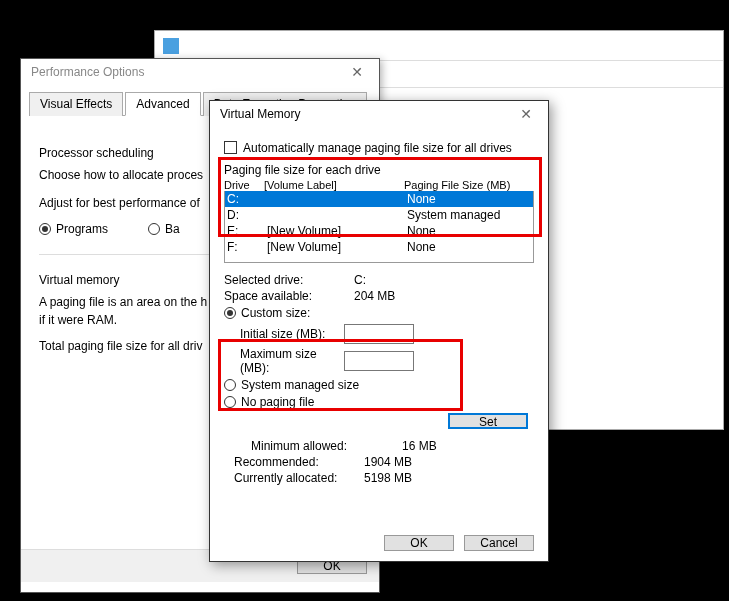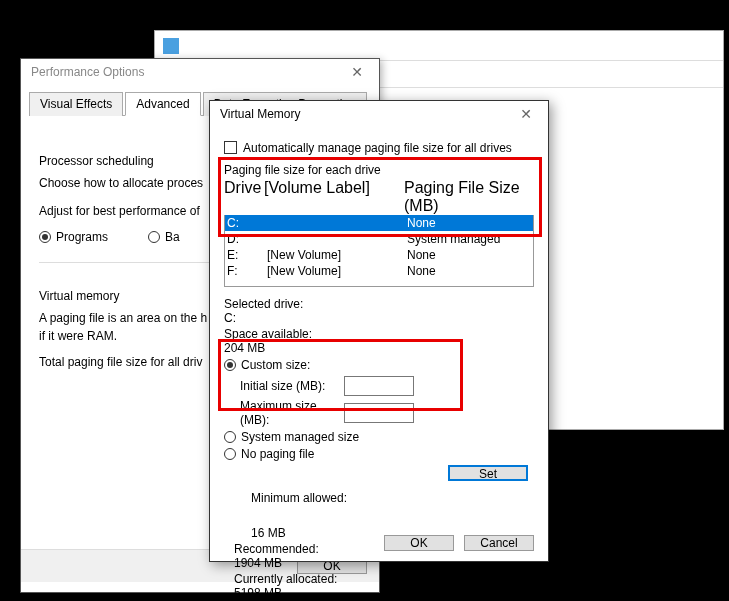--- a/index.html
+++ b/index.html
@@ -75,21 +75,21 @@
   }
   .tab.active {
     background: #fff;
     top: 1px;
     border-bottom: 1px solid #fff;
   }
   .perf-body {
     padding: 12px 18px;
     line-height: 1.5;
   }
-  .grp-head { margin-top: 24px; margin-bottom: 4px; }
+  .grp-head { margin-top: 16px; margin-bottom: 4px; }
   .radio-row { display: flex; gap: 40px; margin-top: 8px; }
   .radio {
     display: inline-block;
     width: 12px; height: 12px;
     border: 1px solid #333;
     border-radius: 50%;
     margin-right: 5px;
     vertical-align: -2px;
     position: relative;
   }
@@ -144,21 +144,21 @@
   .chk {
     display: inline-block;
     width: 13px; height: 13px;
     border: 1px solid #333;
     margin-right: 6px;
     vertical-align: -2px;
   }
   .frame-label { margin: 8px 0 2px 0; }
   .drive-head {
     display: flex;
-    font-size: 16px;
+    font-size: 11px;
     justify-content: flex-end;
   }
   .drive-head .c1 { width: 40px; }
   .drive-head .c2 { width: 140px; }
   .drive-head .c3 { flex: 1; }
   .drive-list {
     border: 1px solid #999;
     border-top: none;
     height: 72px;
     overflow: hidden;
@@ -169,21 +169,21 @@
     padding: 0px 2px;
     line-height: 16px;
   }
   .drive-row.sel {
     background: #0078d7;
     color: #fff;
   }
   .drive-row .c1 { width: 40px; }
   .drive-row .c2 { width: 140px; }
   .drive-row .c3 { flex: 1; }
-  .kv { display: flex; margin: 2px 0; flex-direction: column; }
+  .kv { display: flex; margin: 2px 0; }
   .kv .k { width: 130px; }
   .kv .v { }
   .size-grid {
     margin-top: 4px;
   }
   .size-row {
     display: flex;
     align-items: center;
     margin: 3px 0;
   }

